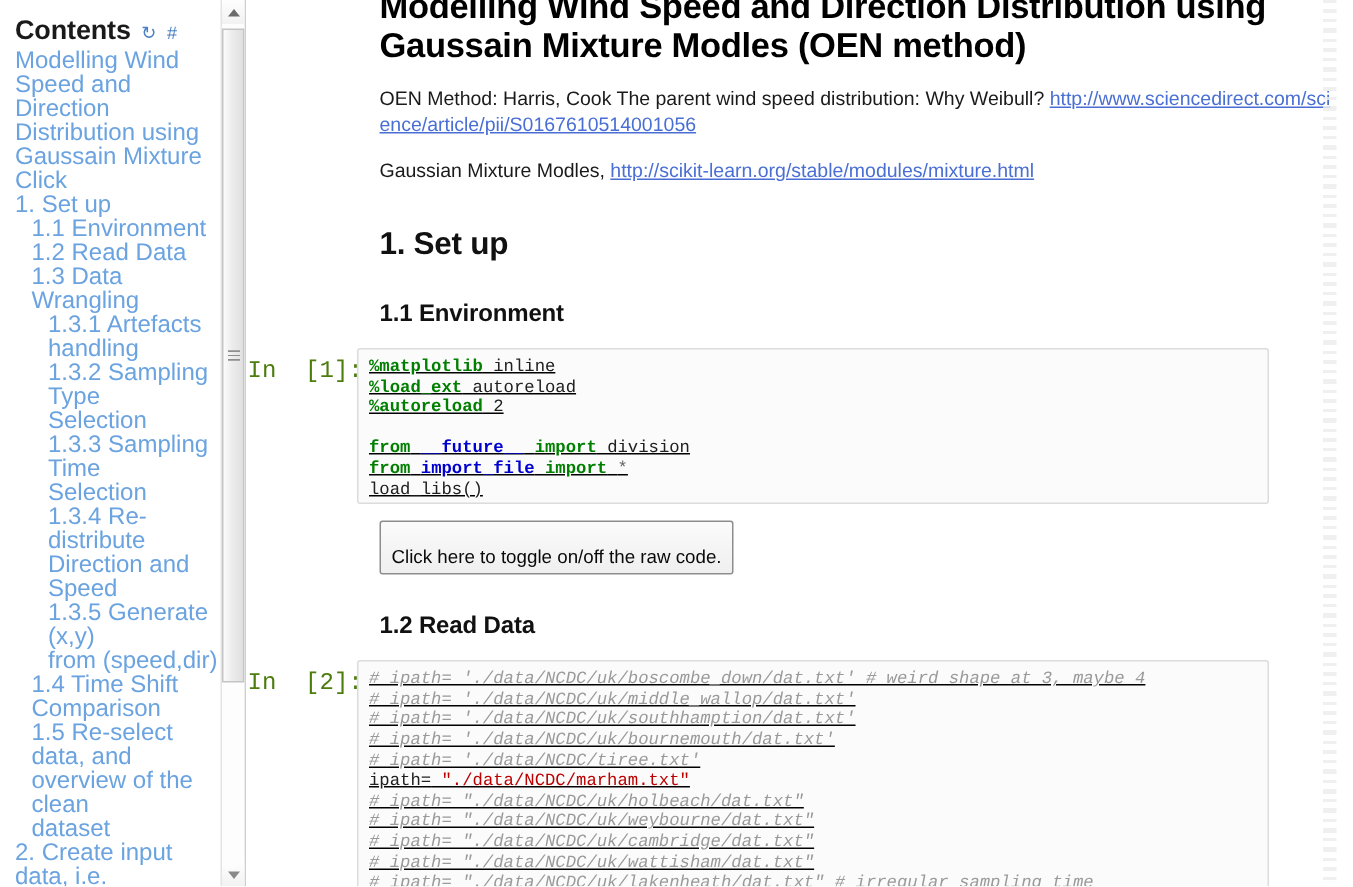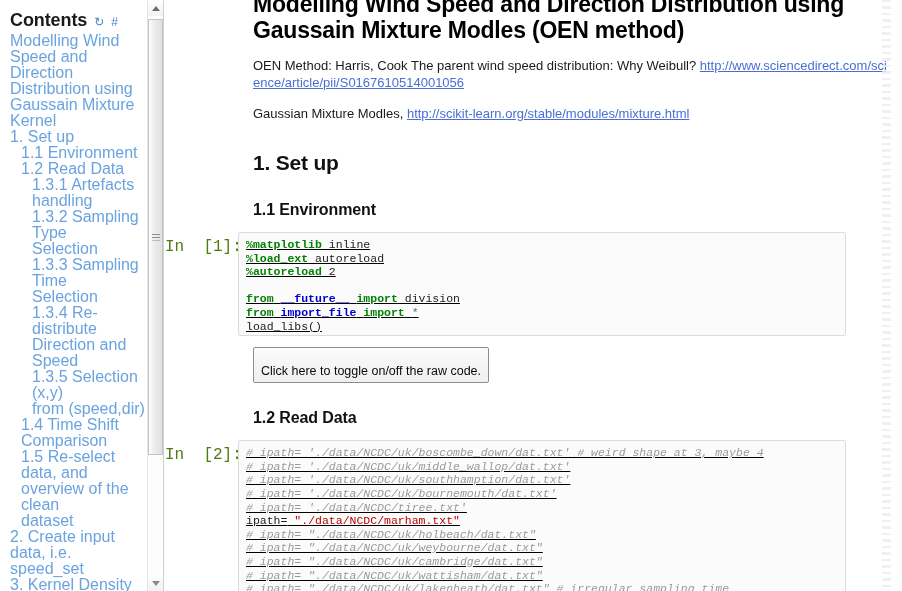--- a/index.html
+++ b/index.html
@@ -288,33 +288,34 @@
 
       <div id="toc-header">
         <span id="toc-title">Contents</span>
         <span class="toc-header-icon">↻</span>
         <span class="toc-header-icon">#</span>
       </div>
 
       <ul id="toc-list">
           <li class="lvl0">Modelling Wind Speed and</li>
           <li class="lvl0">Direction Distribution using</li>
-          <li class="lvl0">Gaussain Mixture Kernel</li>
+          <li class="lvl0">Gaussain Mixture Click</li>
           <li class="lvl0">1. Set up</li>
           <li class="lvl1">1.1 Environment</li>
           <li class="lvl1">1.2 Read Data</li>
+          <li class="lvl1">1.3 Data Wrangling</li>
           <li class="lvl2">1.3.1 Artefacts</li>
           <li class="lvl2">handling</li>
           <li class="lvl2">1.3.2 Sampling Type</li>
           <li class="lvl2">Selection</li>
           <li class="lvl2">1.3.3 Sampling Time</li>
           <li class="lvl2">Selection</li>
           <li class="lvl2">1.3.4 Re-distribute</li>
           <li class="lvl2">Direction and Speed</li>
-          <li class="lvl2">1.3.5 Selection (x,y)</li>
+          <li class="lvl2">1.3.5 Generate (x,y)</li>
           <li class="lvl2">from (speed,dir)</li>
           <li class="lvl1">1.4 Time Shift</li>
           <li class="lvl1">Comparison</li>
           <li class="lvl1">1.5 Re-select data, and</li>
           <li class="lvl1">overview of the clean</li>
           <li class="lvl1">dataset</li>
           <li class="lvl0">2. Create input data, i.e.</li>
           <li class="lvl0">speed_set</li>
           <li class="lvl0">3. Kernel Density</li>
           <li class="lvl0">Estimation</li>

